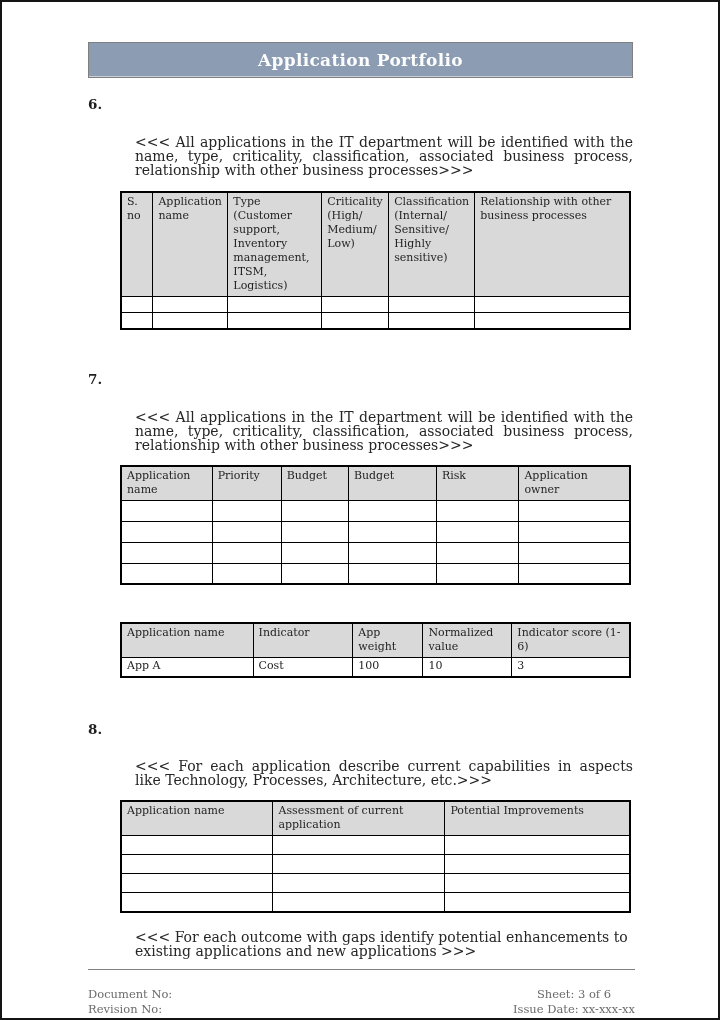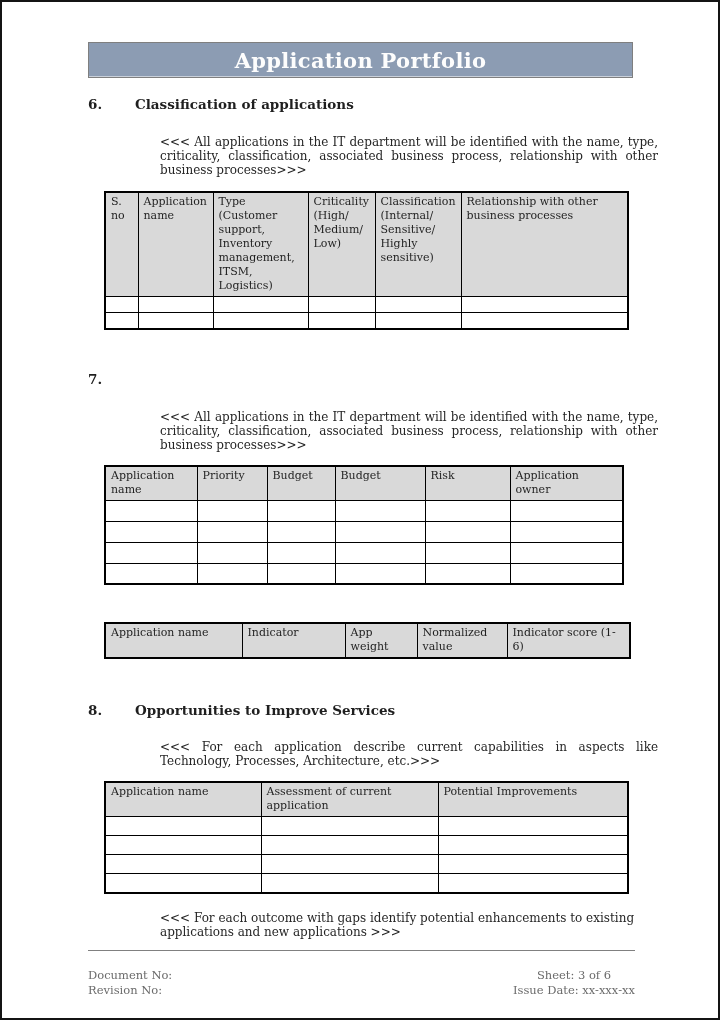--- a/index.html
+++ b/index.html
@@ -20,41 +20,41 @@
 
   
   .banner {
     width:545px; height:36px;
     background:#8c9cb3;
     border:1px solid #7f7f7f;
     box-shadow:inset 0 -1px 0 #c9d0da;
     display:flex; align-items:center; justify-content:center;
   }
   .banner span {
-    color:#fdfdfd; font-weight:bold; font-size:21px; letter-spacing:.3px;
+    color:#fdfdfd; font-weight:bold; font-size:17px; letter-spacing:.3px;
   }
 
   
   .heading { display:flex; font-weight:bold; font-size:13.5px; line-height:14px; }
   .heading .num { width:47px; flex:none; }
 
   
   .para {
-    margin-left:72px; width:498px;
-    font-size:12px; line-height:14px;
+    margin-left:47px; width:498px;
+    font-size:14px; line-height:14px;
     text-align:justify;
     color:#262626;
   }
   .para.last { text-align:left; }
 
   
   table.t {
     border-collapse:collapse;
     table-layout:fixed;
-    margin-left:16px;
+    margin-left:32px;
     border:2px solid #000;
     background:#fff;
   }
   table.t td {
     border:1px solid #000;
     vertical-align:top;
     font-size:11px;
     line-height:14px;
     padding:2px 5px 3px 5px;
     overflow:hidden;
@@ -97,21 +97,20 @@
 <body>
 
 <div class="page">
 
   <div class="banner">
     <span>Application Portfolio</span>
   </div>
 
   <div class="heading mt-h6">
     <span class="num">6.</span>
-    <span>Classification of applications</span>
   </div>
   <p class="para mt-p1">&lt;&lt;&lt; All applications in the IT department will be identified with the name, type, criticality, classification, associated business process, relationship with other business processes&gt;&gt;&gt;</p>
 
   <table class="t mt-t1" id="t1">
     <colgroup>
         <col style="width:33px">
         <col style="width:75px">
         <col style="width:95px">
         <col style="width:67px">
         <col style="width:86px">
@@ -212,26 +211,32 @@
         <col style="width:123px">
       </colgroup>
     <tbody>
         <tr class="hd">
       <td>Application name</td>
       <td>Indicator</td>
       <td>App weight</td>
       <td>Normalized value</td>
       <td>Indicator score (1-6)</td>
     </tr>
+    <tr class="data">
+      <td>App A</td>
+      <td>Cost</td>
+      <td>100</td>
+      <td>10</td>
+      <td>3</td>
+    </tr>
   </tbody>
     </table>
 
   <div class="heading mt-h8">
     <span class="num">8.</span>
-    <span>Opportunities to Improve Services</span>
   </div>
   <p class="para mt-p3">&lt;&lt;&lt; For each application describe current capabilities in aspects like Technology, Processes, Architecture, etc.&gt;&gt;&gt;</p>
 
   <table class="t mt-t4" id="t4">
     <colgroup>
         <col style="width:156px">
         <col style="width:177px">
         <col style="width:190px">
       </colgroup>
     <tbody>

